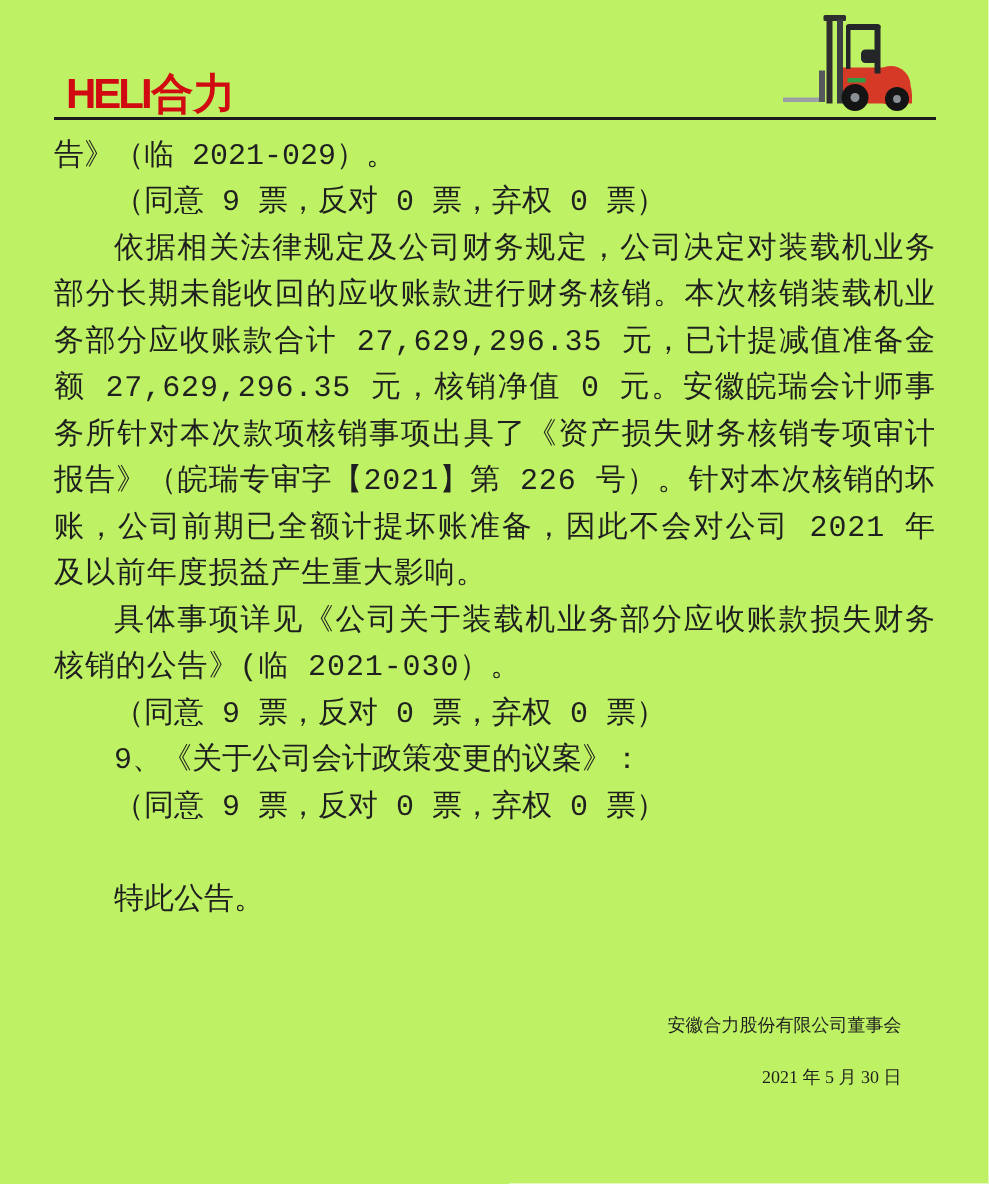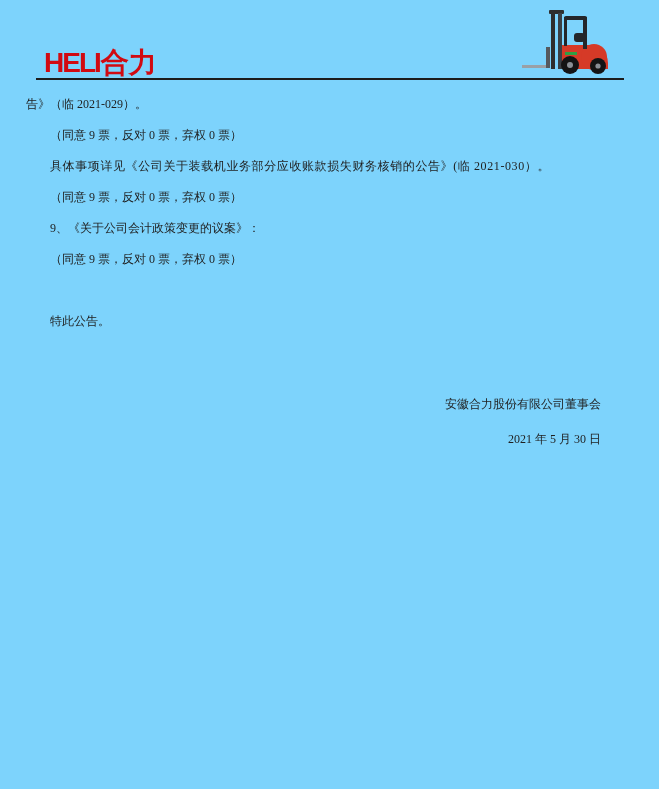--- a/index.html
+++ b/index.html
@@ -4,21 +4,21 @@
 <style>
   html, body {
     margin: 0;
     padding: 0;
     background: #ffffff;
   }
   .page {
     position: relative;
     width: 659px;
     height: 789px;
-    background: #7dd3fc;
+    background: #bef264;
     overflow: hidden;
     font-family: "Liberation Serif", serif;
     color: #1f1f1f;
   }
   
   .header {
     position: relative;
     margin: 0 35px 0 36px;
     height: 78px;
     border-bottom: 2px solid #1c1c1c;
@@ -39,23 +39,24 @@
   .forklift {
     position: absolute;
     right: 14px;
     bottom: 3px;
     width: 88px;
     height: 66px;
   }
   
   .doc-body {
     padding: 9px 0 0 0;
-    margin: 0 35px 0 26px;
-    font-size: 12px;
+    margin: 0 35px 0 36px;
+    font-size: 20px;
     line-height: 31px;
+    font-family: Liberation Mono, monospace;
   }
   .doc-body p { margin: 0; }
   .indent { text-indent: 2em; }
   .justify {
     text-align: justify;
     text-justify: inter-character;
     letter-spacing: 0.6px;
   }
   .gap-before { margin-top: 31px !important; }
   
@@ -99,20 +100,21 @@
       <circle cx="48" cy="56" r="9" fill="#141414"></circle>
       <circle cx="48" cy="56" r="3" fill="#8a8f95"></circle>
       <circle cx="76" cy="57" r="8" fill="#141414"></circle>
       <circle cx="76" cy="57" r="2.6" fill="#8a8f95"></circle>
     </svg>
   </div>
 
   <div class="doc-body">
     <p>告》（临 2021-029）。</p>
     <p class="indent">（同意 9 票，反对 0 票，弃权 0 票）</p>
+    <p class="indent justify">依据相关法律规定及公司财务规定，公司决定对装载机业务部分长期未能收回的应收账款进行财务核销。本次核销装载机业务部分应收账款合计 27,629,296.35 元，已计提减值准备金额 27,629,296.35 元，核销净值 0 元。安徽皖瑞会计师事务所针对本次款项核销事项出具了《资产损失财务核销专项审计报告》（皖瑞专审字【2021】第 226 号）。针对本次核销的坏账，公司前期已全额计提坏账准备，因此不会对公司 2021 年及以前年度损益产生重大影响。</p>
     <p class="indent justify">具体事项详见《公司关于装载机业务部分应收账款损失财务核销的公告》(临 2021-030）。</p>
     <p class="indent">（同意 9 票，反对 0 票，弃权 0 票）</p>
     <p class="indent">9、《关于公司会计政策变更的议案》：</p>
     <p class="indent">（同意 9 票，反对 0 票，弃权 0 票）</p>
     <p class="indent gap-before">特此公告。</p>
   </div>
 
   <div class="signature">
     <div>安徽合力股份有限公司董事会</div>
     <div class="date">2021 年 5 月 30 日</div>

